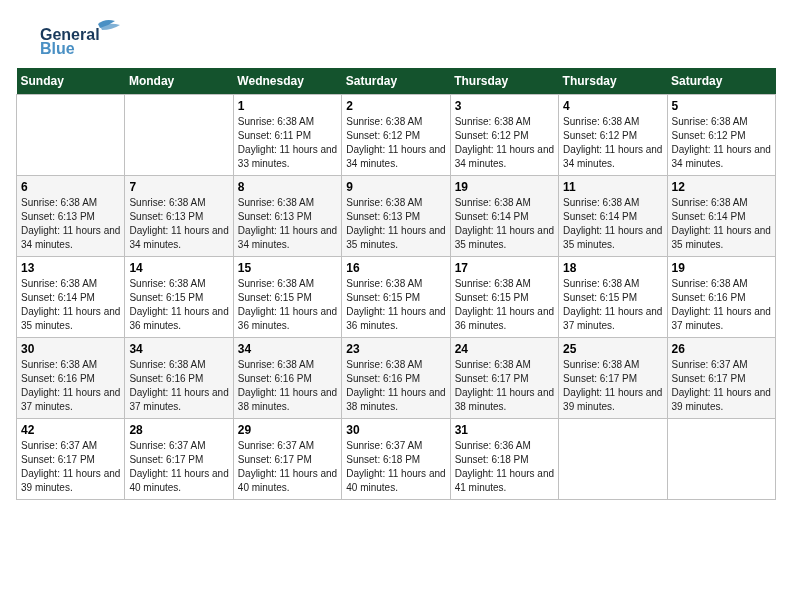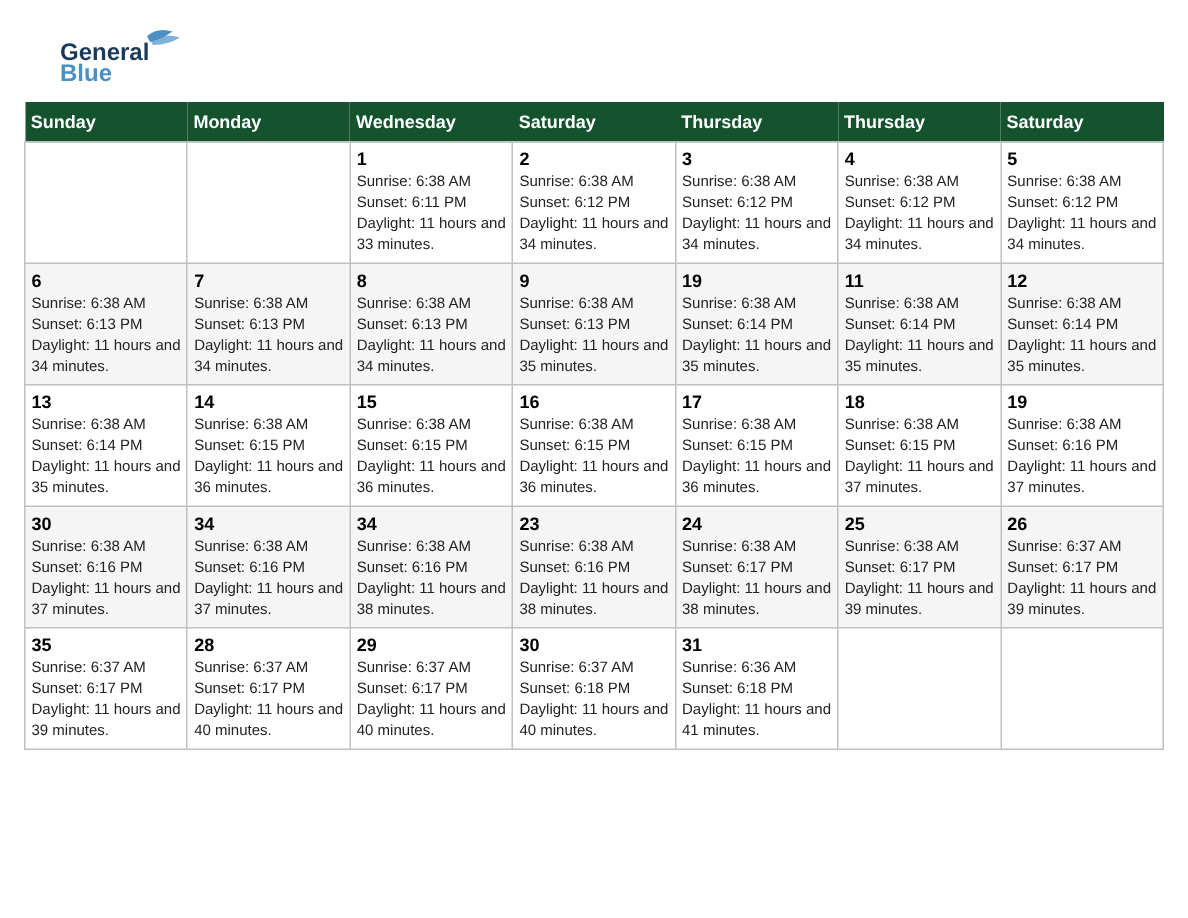--- a/index.html
+++ b/index.html
@@ -211,21 +211,21 @@
           <span class="day-num">25</span>
           <div class="day-info">Sunrise: 6:38 AM<br>Sunset: 6:17 PM<br>Daylight: 11 hours and 39 minutes.</div>
         </td>
         <td>
           <span class="day-num">26</span>
           <div class="day-info">Sunrise: 6:37 AM<br>Sunset: 6:17 PM<br>Daylight: 11 hours and 39 minutes.</div>
         </td>
       </tr>
       <tr>
         <td>
-          <span class="day-num">35</span>
+          <span class="day-num">42</span>
           <div class="day-info">Sunrise: 6:37 AM<br>Sunset: 6:17 PM<br>Daylight: 11 hours and 39 minutes.</div>
         </td>
         <td>
           <span class="day-num">28</span>
           <div class="day-info">Sunrise: 6:37 AM<br>Sunset: 6:17 PM<br>Daylight: 11 hours and 40 minutes.</div>
         </td>
         <td>
           <span class="day-num">29</span>
           <div class="day-info">Sunrise: 6:37 AM<br>Sunset: 6:17 PM<br>Daylight: 11 hours and 40 minutes.</div>
         </td>

